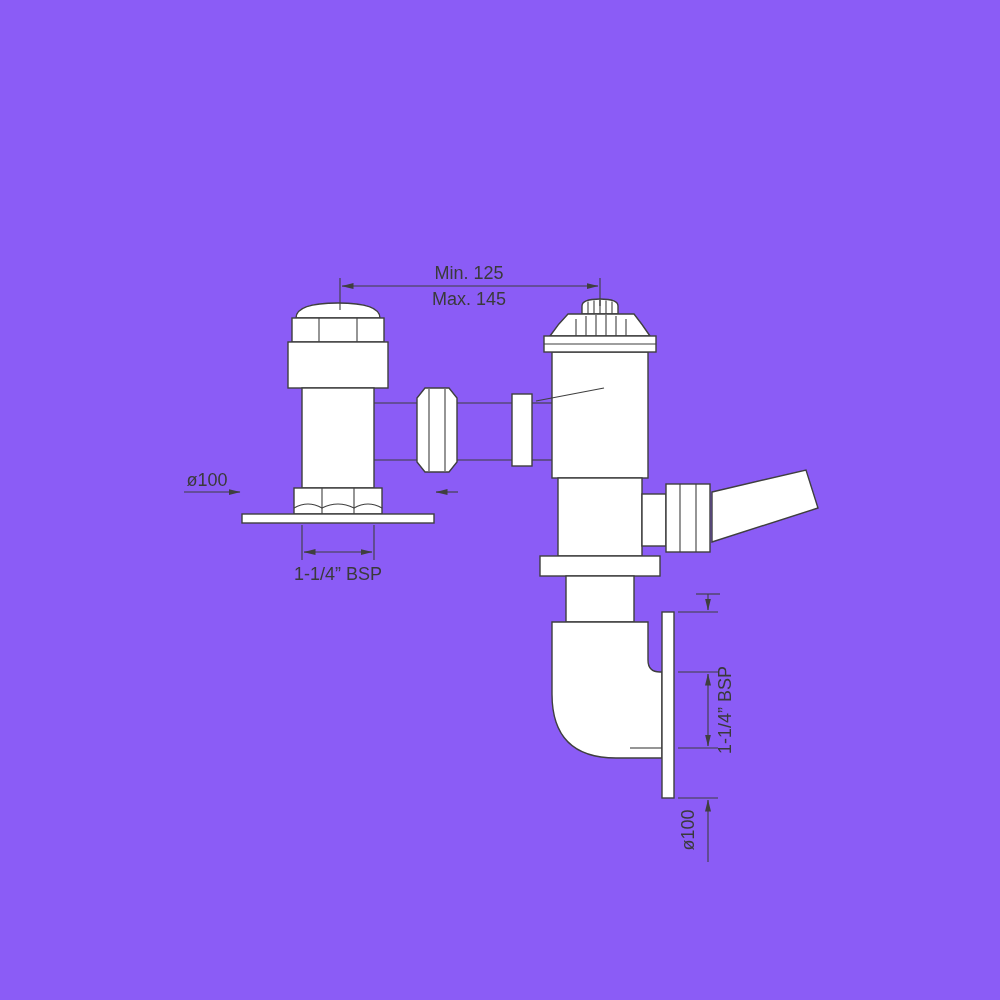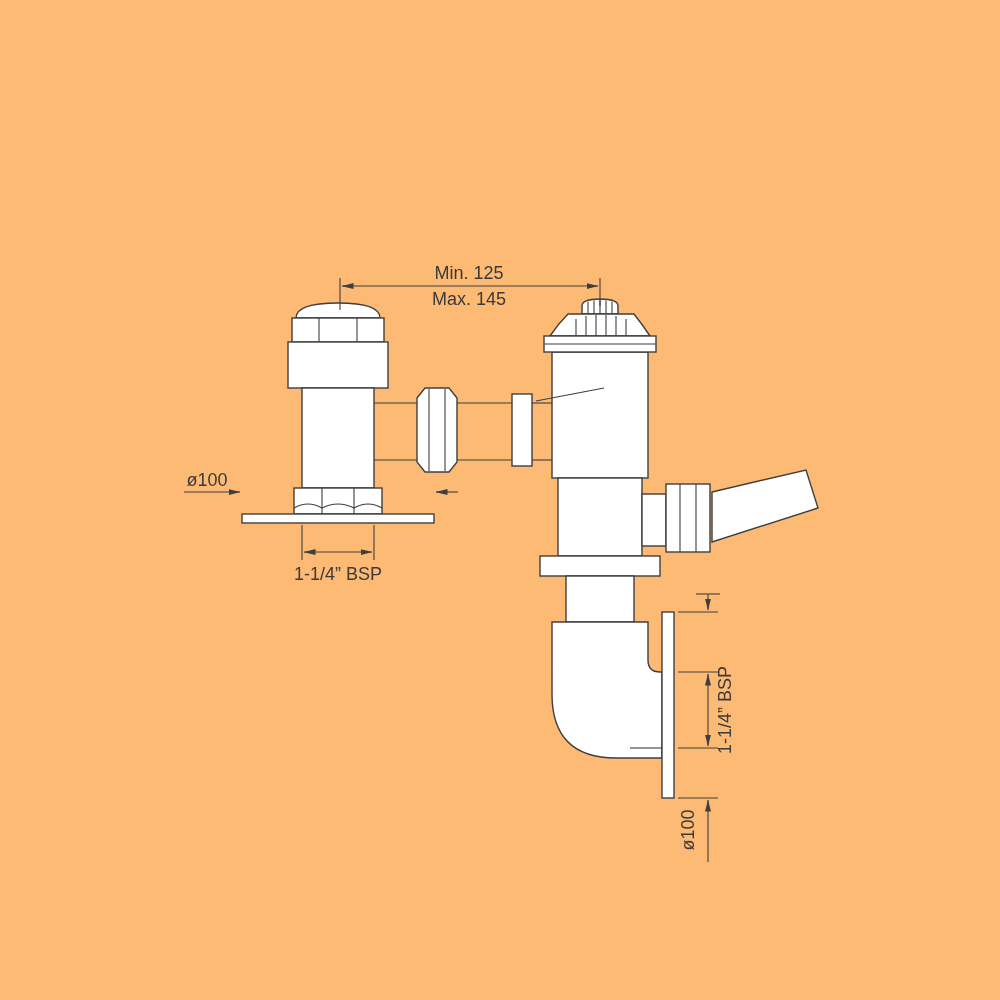--- a/index.html
+++ b/index.html
@@ -4,21 +4,21 @@
 <style>
   html, body {
     margin: 0;
     padding: 0;
     background: #ffffff;
   }
   .canvas {
     position: relative;
     width: 1000px;
     height: 1000px;
-    background: #fdba74;
+    background: #8b5cf6;
     overflow: hidden;
   }
   svg {
     display: block;
   }
   .part {
     fill: #ffffff;
     stroke: #3f3f3f;
     stroke-width: 1.4;
     stroke-linejoin: miter;

